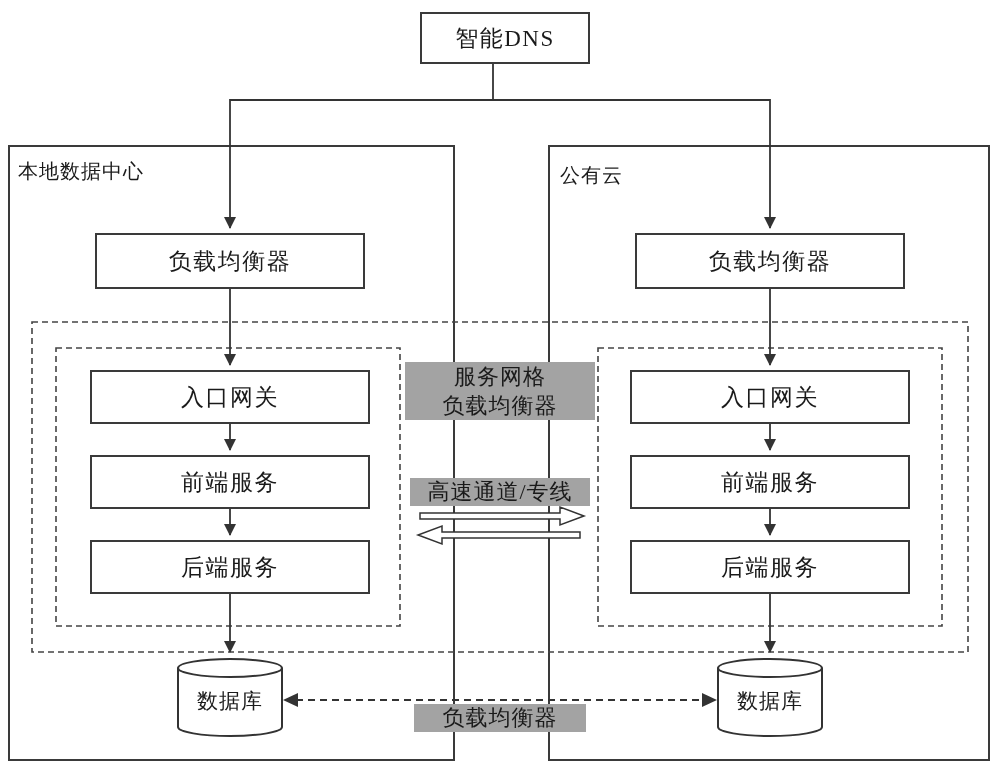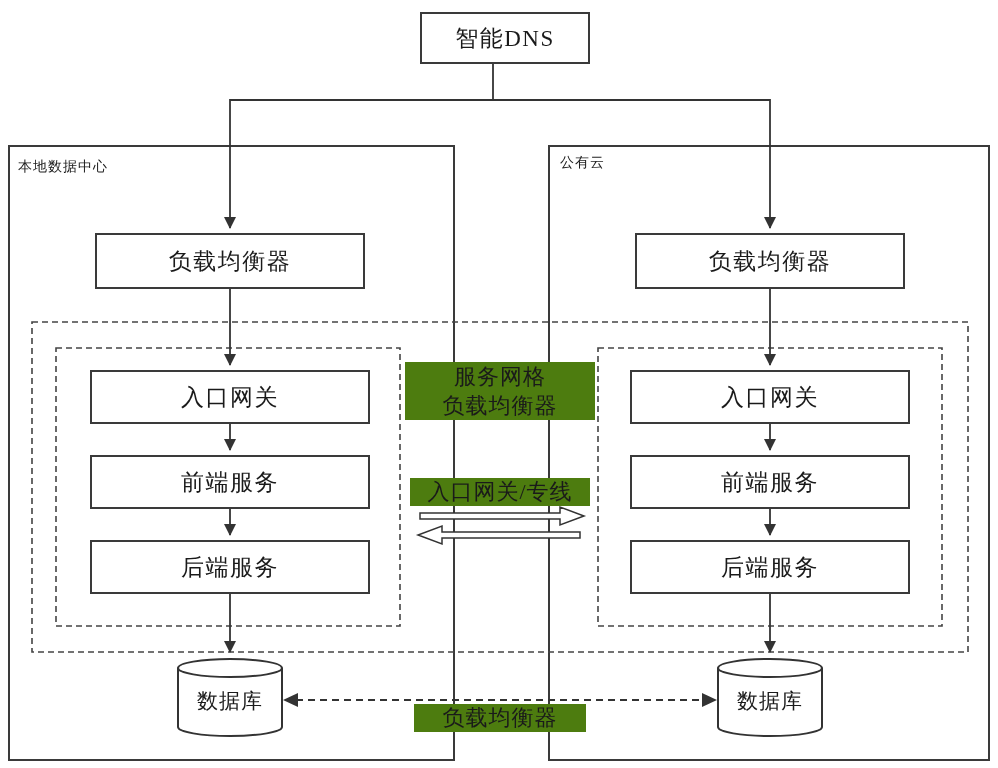--- a/index.html
+++ b/index.html
@@ -9,22 +9,22 @@
     font-family:"Liberation Serif","DejaVu Serif",serif; color:#1a1a1a;
     overflow:hidden;
   }
   .layer { position:absolute; left:0; top:0; z-index:1; }
   .zone { position:absolute; border:2px solid #3a3a3a; background:transparent; z-index:0; }
   .box {
     position:absolute; border:2px solid #3a3a3a; background:#ffffff;
     display:flex; align-items:center; justify-content:center;
     font-size:23px; letter-spacing:1.5px; z-index:2;
   }
-  .label { position:absolute; font-size:14px; z-index:3; letter-spacing:1px; }
-  .mid { text-align:center; background:#4d7c0f; font-size:22px; }
+  .label { position:absolute; font-size:20px; z-index:3; letter-spacing:1px; }
+  .mid { text-align:center; background:#a3a3a3; font-size:22px; }
   .dbtext { text-align:center; font-size:21px; }
 </style>
 </head>
 <body>
 
 <div class="canvas">
 
   <div class="zone" style="left:8px;top:145px;width:447px;height:616px;"></div>
   <div class="zone" style="left:548px;top:145px;width:442px;height:616px;"></div>
 
@@ -96,25 +96,25 @@
       <span>入口网关</span>
     </div>
   <div class="box" style="left:630px;top:455px;width:280px;height:54px;">
       <span>前端服务</span>
     </div>
   <div class="box" style="left:630px;top:540px;width:280px;height:54px;">
       <span>后端服务</span>
     </div>
 
   <div class="label" style="left:18px;top:158px;">本地数据中心</div>
-  <div class="label" style="left:560px;top:154px;">公有云</div>
+  <div class="label" style="left:560px;top:162px;">公有云</div>
 
   <div class="label mid" style="left:405px;top:362px;width:190px;line-height:29px;">
     <div>服务网格</div>
     <div>负载均衡器</div>
   </div>
-  <div class="label mid" style="left:410px;top:478px;width:180px;height:28px;line-height:28px;">入口网关/专线</div>
+  <div class="label mid" style="left:410px;top:478px;width:180px;height:28px;line-height:28px;">高速通道/专线</div>
   <div class="label mid" style="left:414px;top:704px;width:172px;height:28px;line-height:28px;">负载均衡器</div>
 
   <div class="label dbtext" style="left:178px;top:687px;width:104px;">数据库</div>
   <div class="label dbtext" style="left:718px;top:687px;width:104px;">数据库</div>
 
 </div>
 
 </body></html>

